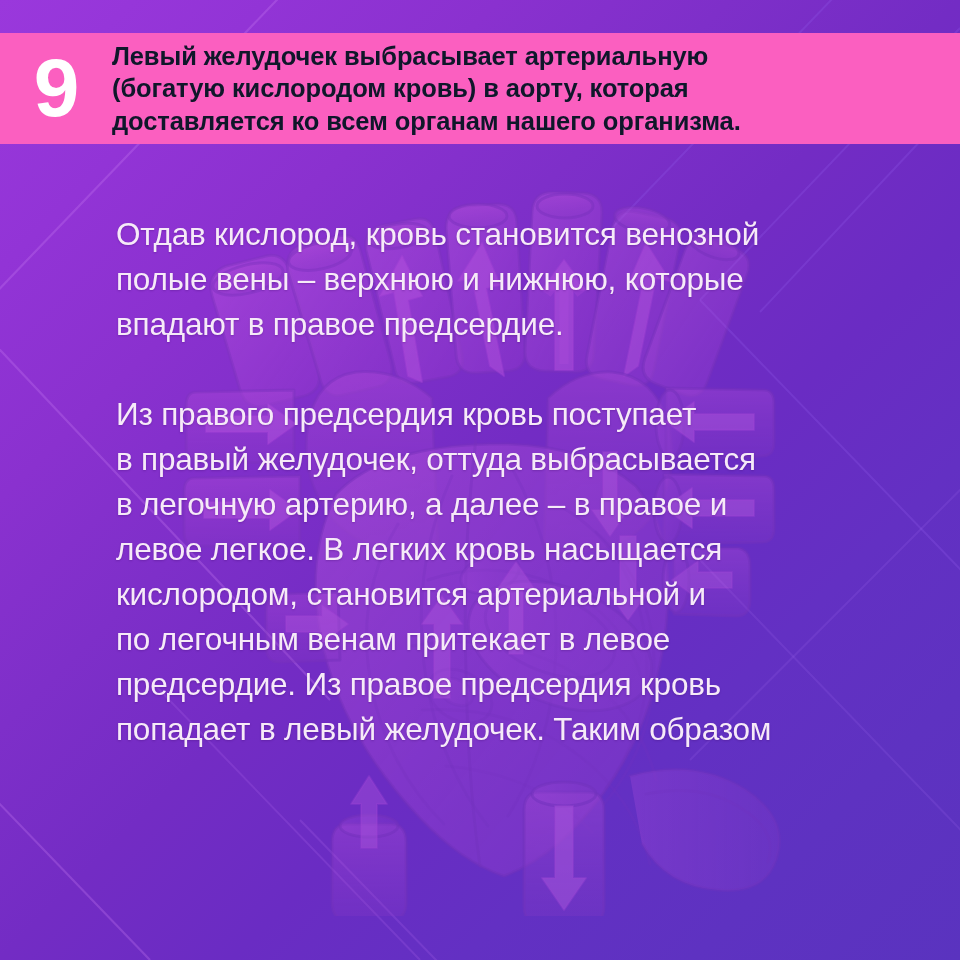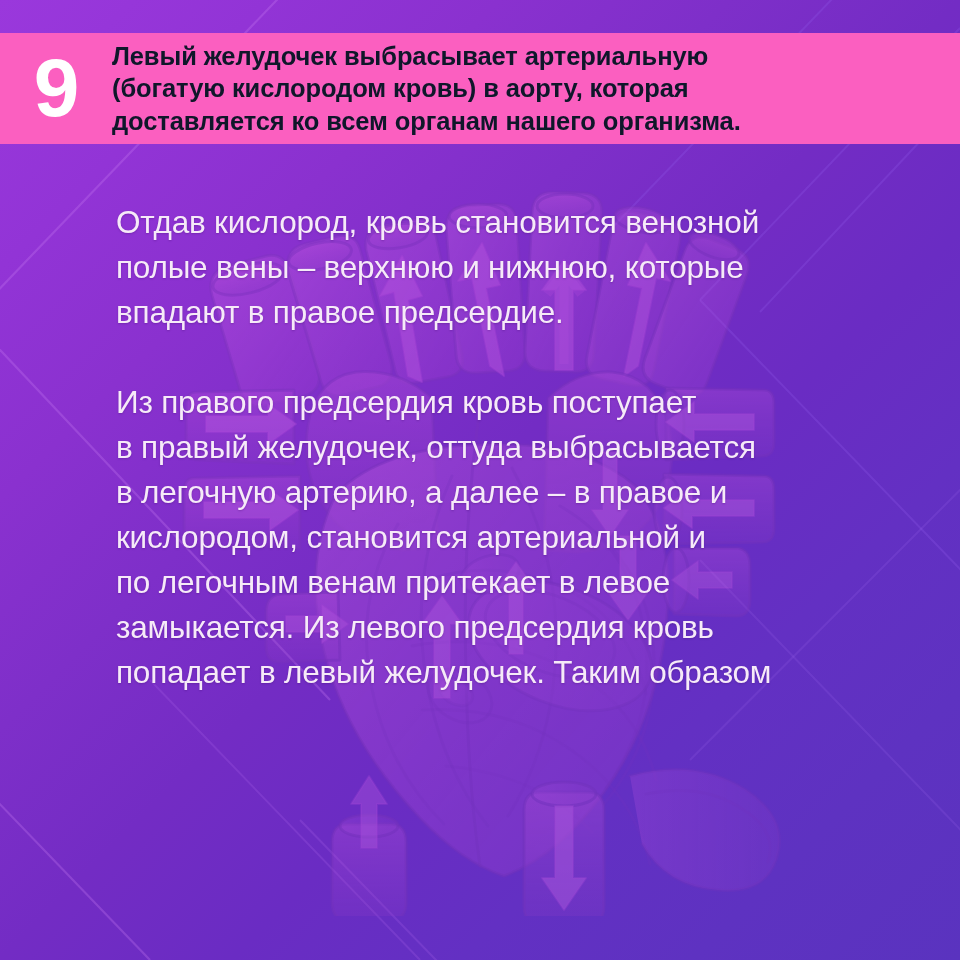--- a/index.html
+++ b/index.html
@@ -81,21 +81,21 @@
     letter-spacing: -0.1px;
     padding-right: 14px;
     font-family: Liberation Sans, sans-serif;
   }
   .banner-text .ln { display: block; white-space: nowrap; }
 
   
   .body-copy {
     position: absolute;
     left: 116px;
-    top: 200px;
+    top: 212px;
     width: 814px;
     z-index: 6;
     color: #f6eaf8;
     font-size: 31.5px;
     line-height: 45px;
     letter-spacing: -0.2px;
     font-weight: 400;
     text-shadow: 0 1px 2px rgba(60,10,100,0.28);
   }
   .para { margin: 0; }
@@ -276,20 +276,21 @@
     <p class="para">
       <span class="ln">Отдав кислород, кровь становится венозной</span>
       <span class="ln">полые вены – верхнюю и нижнюю, которые</span>
       <span class="ln">впадают в правое предсердие.</span>
     </p>
     <div class="para-gap"></div>
     <p class="para">
       <span class="ln">Из правого предсердия кровь поступает</span>
       <span class="ln">в правый желудочек, оттуда выбрасывается</span>
       <span class="ln">в легочную артерию, а далее – в правое и</span>
+      <span class="ln">левое легкое. В легких кровь насыщается</span>
       <span class="ln">кислородом, становится артериальной и</span>
       <span class="ln">по легочным венам притекает в левое</span>
-      <span class="ln">замыкается. Из левого предсердия кровь</span>
+      <span class="ln">предсердие. Из правое предсердия кровь</span>
       <span class="ln">попадает в левый желудочек. Таким образом</span>
     </p>
   </div>
 
 </div>
 
 </body></html>

